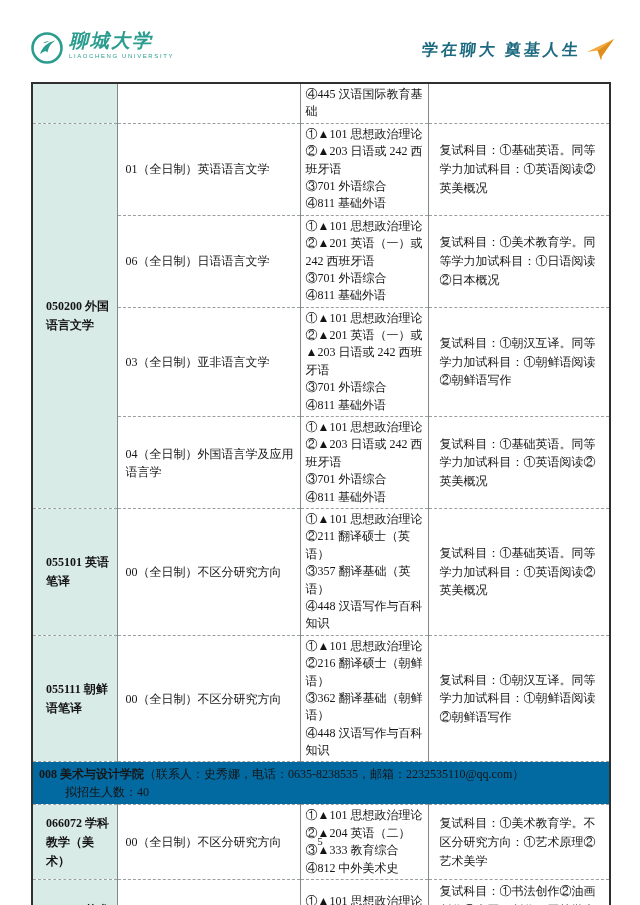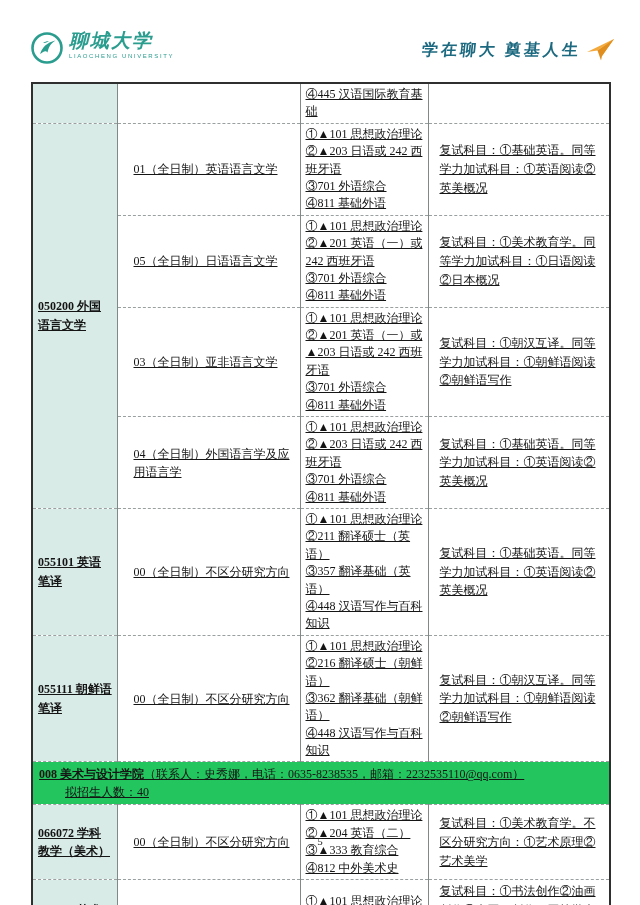--- a/index.html
+++ b/index.html
@@ -14,26 +14,26 @@
   .logo-text{display:flex;flex-direction:column;line-height:1;}
   .logo-cn{font-size:19px;font-weight:bold;font-style:italic;color:#2a9d8f;letter-spacing:2px;}
   .logo-en{font-size:6px;color:#2a9d8f;letter-spacing:1.6px;margin-top:3px;font-family:"Liberation Sans",sans-serif;}
   .slogan{position:absolute;right:0;top:10px;display:flex;align-items:center;gap:6px;}
   .slogan-text{font-size:16px;font-weight:bold;color:#1d6a80;letter-spacing:3px;transform:skewX(-6deg);}
   
   .tbl-wrap{position:absolute;left:31px;top:82px;}
   table{border-collapse:collapse;table-layout:fixed;width:578px;border:2px solid #2f2f2f;}
   td{border-left:1px solid #808888;border-top:1px dashed #9aa0a0;
      vertical-align:middle;font-size:12px;line-height:1.5;padding:2px 4px;
-     overflow:hidden;text-decoration:underline;}
-  td.major{background:#d9ebe7;font-weight:bold;padding-left:5px;line-height:1.55;}
-  td.direction{padding-left:16px;}
+     overflow:hidden;}
+  td.major{background:#d9ebe7;font-weight:bold;padding-left:13px;line-height:1.55;}
+  td.direction{padding-left:8px;}
   td.subjects{white-space:pre-line;padding-left:5px;line-height:1.45;}
   td.remark{padding-left:11px;line-height:1.55;}
-  tr.banner td{background:#22c55e;padding:3px 6px;line-height:1.5;}
+  tr.banner td{background:#0369a1;padding:3px 6px;line-height:1.5;}
   .banner-college{font-weight:bold;}
   .banner-line2{padding-left:26px;}
   
   .page-num{position:absolute;left:0;top:835px;width:640px;text-align:center;
     font-size:11px;color:#222;}
 </style>
 </head>
 <body>
 
 <div class="header">
@@ -78,21 +78,21 @@
   <tr style="height:88px">
     <td class="major" rowspan="4">050200 外国语言文学</td>
     <td class="direction">01（全日制）英语语言文学</td>
     <td class="subjects">①▲101 思想政治理论
 ②▲203 日语或 242 西班牙语
 ③701 外语综合
 ④811 基础外语</td>
     <td class="remark">复试科目：①基础英语。同等学力加试科目：①英语阅读②英美概况</td>
   </tr>
   <tr style="height:88px">
-    <td class="direction">05（全日制）日语语言文学</td>
+    <td class="direction">06（全日制）日语语言文学</td>
     <td class="subjects">①▲101 思想政治理论
 ②▲201 英语（一）或 242 西班牙语
 ③701 外语综合
 ④811 基础外语</td>
     <td class="remark">复试科目：①美术教育学。同等学力加试科目：①日语阅读②日本概况</td>
   </tr>
   <tr style="height:103px">
     <td class="direction">03（全日制）亚非语言文学</td>
     <td class="subjects">①▲101 思想政治理论
 ②▲201 英语（一）或▲203 日语或 242 西班牙语

